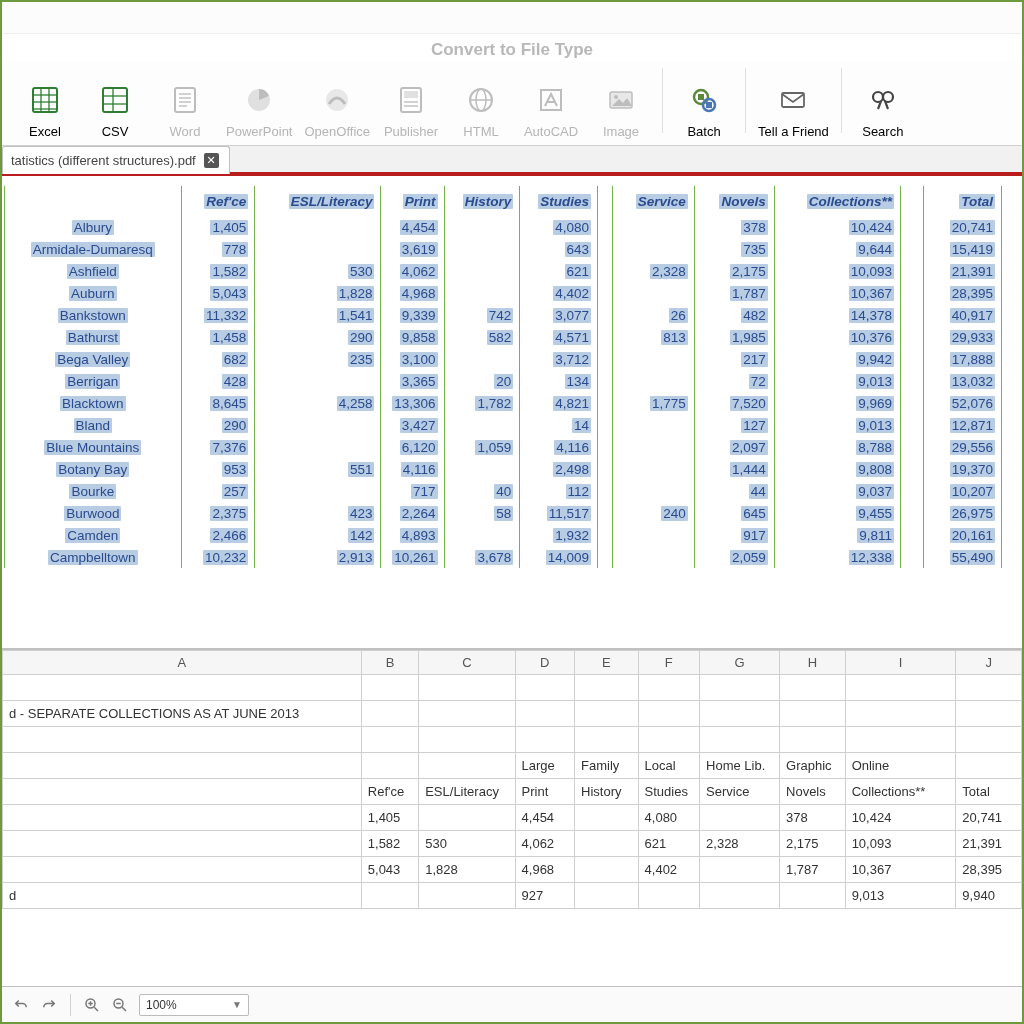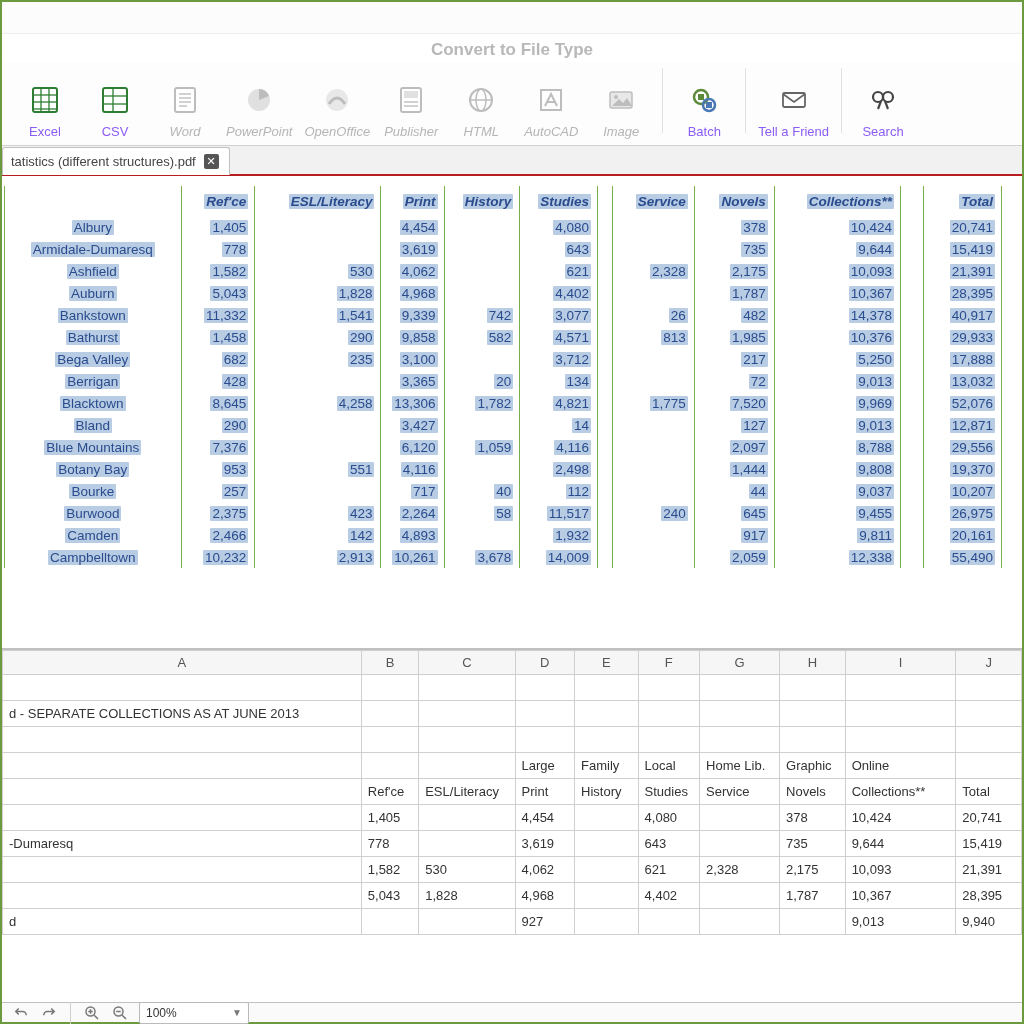--- a/index.html
+++ b/index.html
@@ -27,32 +27,32 @@
   }
   .ribbon {
     display: flex; align-items: flex-end; gap: 0px;
     padding: 0 8px 6px 8px; height: 84px;
     background: #fdfdfd;
     border-bottom: 1px solid #d0d0d0;
   }
   .ribbon .btn {
     display: flex; flex-direction: column; align-items: center; justify-content: flex-end;
     min-width: 70px; height: 76px; padding: 4px 6px 0 6px;
-    font-size: 13px; color: #8b5cf6; cursor: pointer;
-  }
-  .ribbon .btn.disabled { color: #b5b5b5; cursor: default; font-style: italic; }
+    font-size: 13px; color: #000000; cursor: pointer;
+  }
+  .ribbon .btn.disabled { color: #b5b5b5; cursor: default; }
   .ribbon .btn .icon { width: 32px; height: 32px; margin-bottom: 8px; }
   .ribbon .btn span.lbl { white-space: nowrap; }
   .ribbon .sep {
     width: 1px; align-self: stretch; margin: 6px 6px;
     background: #e0e0e0;
   }
   .tab-strip {
     display: flex; align-items: center; height: 30px; padding-left: 0;
-    background: #f1f1f1; border-bottom: 2px solid #b91c1c;
+    background: #f1f1f1; border-bottom: 4px solid #b91c1c;
   }
   .file-tab {
     display: flex; align-items: center; gap: 8px;
     background: #fff; border: 1px solid #c0c0c0; border-bottom: none;
     height: 28px; padding: 0 10px 0 8px; margin-top: 2px;
     font-size: 13px; color: #444;
     border-radius: 3px 3px 0 0;
   }
   .file-tab .close {
     width: 15px; height: 15px; background: #555; color: #fff;
@@ -136,21 +136,21 @@
   col.s-D { width: 58px; }
   col.s-E { width: 62px; }
   col.s-F { width: 60px; }
   col.s-G { width: 78px; }
   col.s-H { width: 64px; }
   col.s-I { width: 108px; }
   col.s-J { width: 64px; }
 
   
   .statusbar {
-    height: 20px; border-top: 1px solid #c0c0c0;
+    height: 36px; border-top: 1px solid #c0c0c0;
     background: #fafafa; display: flex; align-items: center; gap: 10px;
     padding: 0 10px;
   }
   .statusbar .ico { width:18px; height:18px; color:#777; cursor:pointer; }
   .statusbar .vsep { width:1px; height:22px; background:#d0d0d0; margin:0 2px; }
   .zoom-combo {
     border:1px solid #bbb; background:#fff; height:22px; width:110px;
     display:flex; align-items:center; justify-content:space-between;
     padding:0 6px; font-size:12px; border-radius:2px;
   }
@@ -431,21 +431,21 @@
           <tr>
             <td class="name"><span>Bega Valley</span></td>
             <td class="num"><span>682</span></td>
             <td class="num"><span>235</span></td>
             <td class="num"><span>3,100</span></td>
             <td class="num"></td>
             <td class="num"><span>3,712</span></td>
             <td class="num"></td>
             <td class="num"></td>
             <td class="num"><span>217</span></td>
-            <td class="num"><span>5,250</span></td>
+            <td class="num"><span>9,942</span></td>
             <td class="num"></td>
             <td class="num"><span>17,888</span></td>
           </tr>
           <tr>
             <td class="name"><span>Berrigan</span></td>
             <td class="num"><span>428</span></td>
             <td class="num"></td>
             <td class="num"><span>3,365</span></td>
             <td class="num"><span>20</span></td>
             <td class="num"><span>134</span></td>
@@ -667,32 +667,20 @@
             <td></td>
             <td>4,454</td>
             <td></td>
             <td>4,080</td>
             <td></td>
             <td>378</td>
             <td>10,424</td>
             <td>20,741</td>
           </tr>
           <tr>
-            <td>-Dumaresq</td>
-            <td>778</td>
-            <td></td>
-            <td>3,619</td>
-            <td></td>
-            <td>643</td>
-            <td></td>
-            <td>735</td>
-            <td>9,644</td>
-            <td>15,419</td>
-          </tr>
-          <tr>
             <td></td>
             <td>1,582</td>
             <td>530</td>
             <td>4,062</td>
             <td></td>
             <td>621</td>
             <td>2,328</td>
             <td>2,175</td>
             <td>10,093</td>
             <td>21,391</td>

